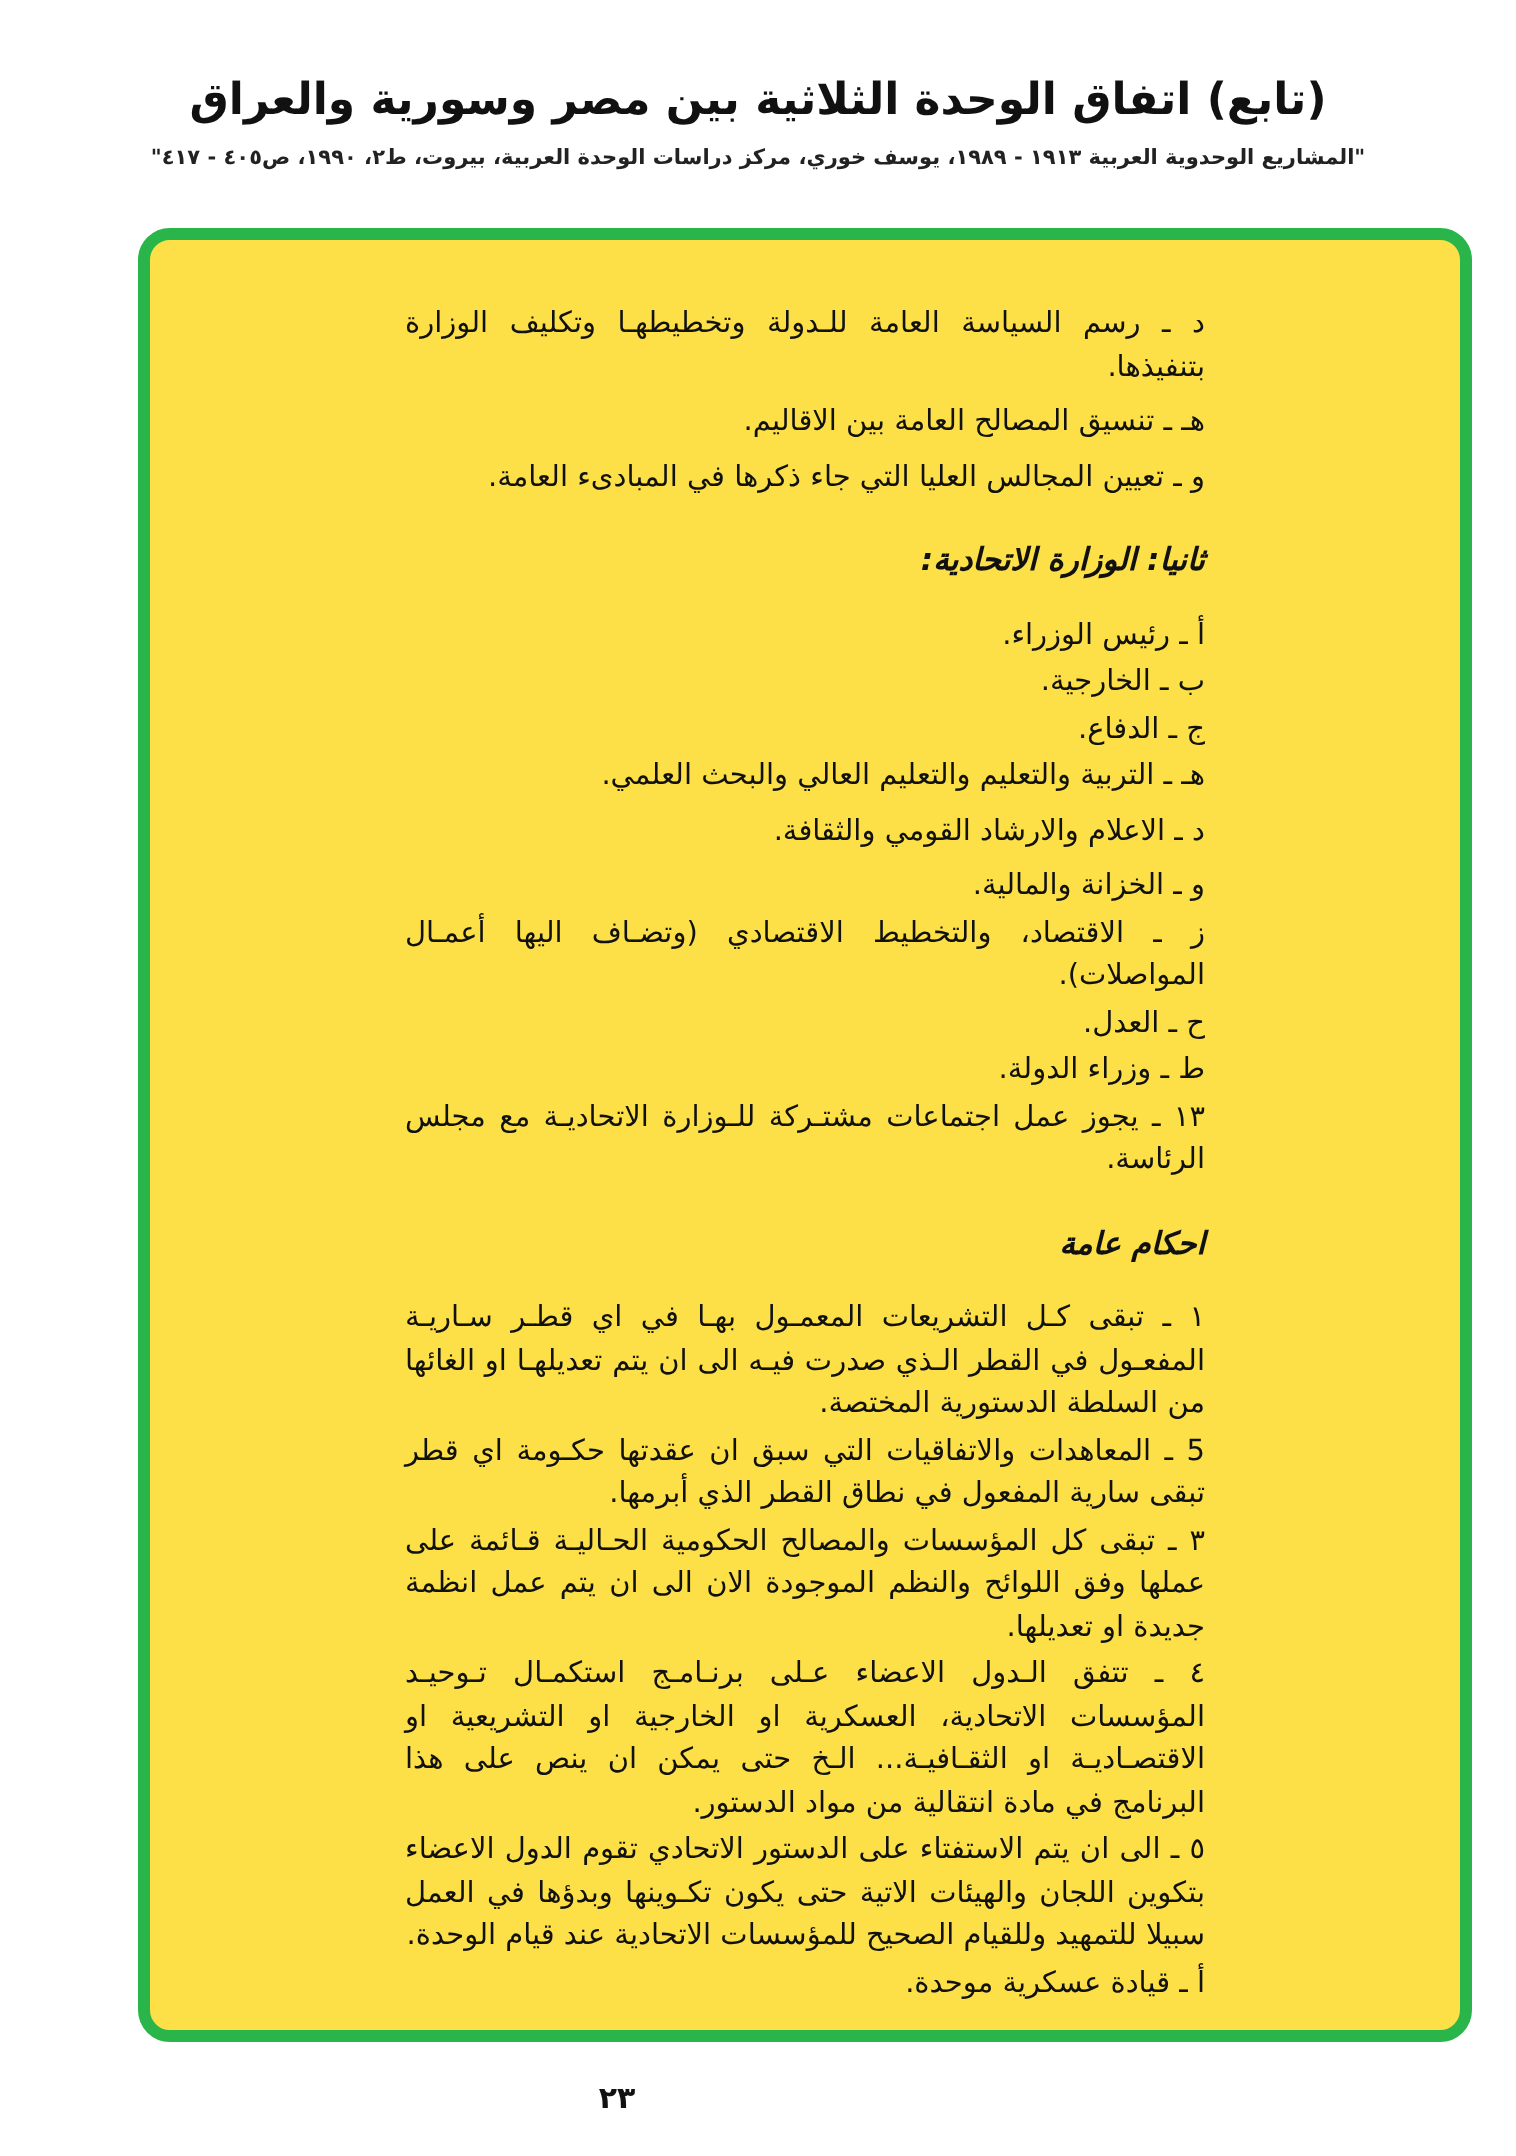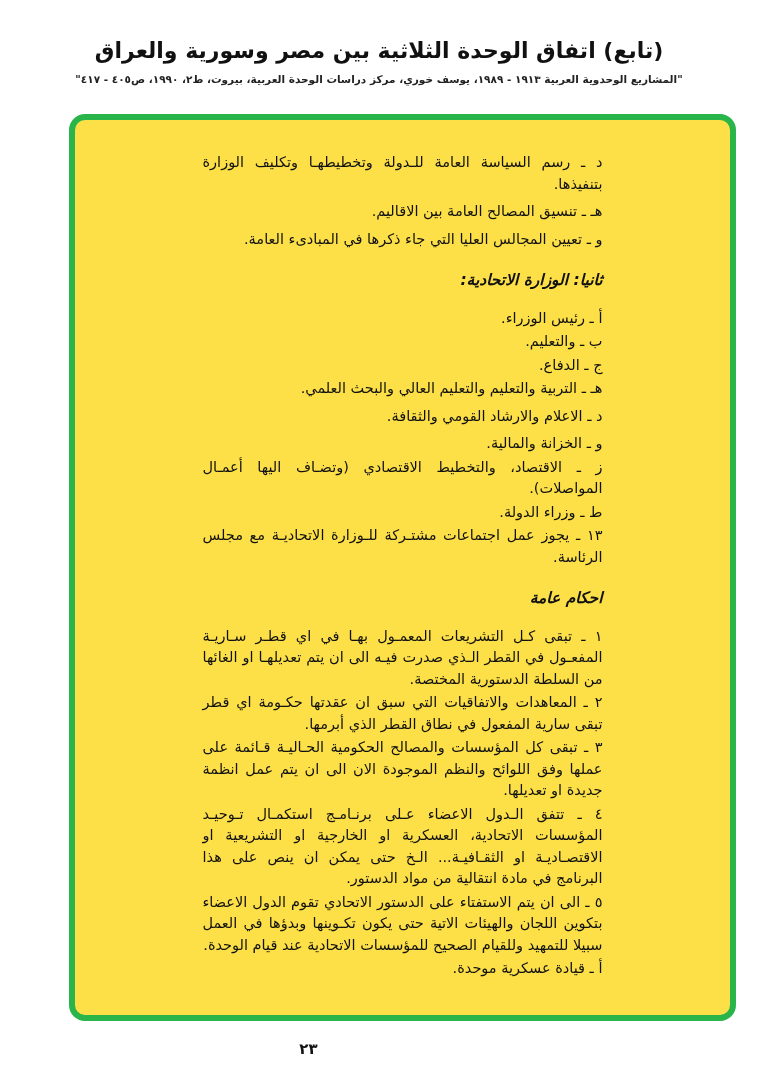--- a/index.html
+++ b/index.html
@@ -89,33 +89,34 @@
 <div class="green-frame">
   <div class="content">
 
     <p class="spaced">د ـ رسم السياسة العامة للـدولة وتخطيطهـا وتكليف الوزارة بتنفيذها.</p>
     <p class="spaced">هـ ـ تنسيق المصالح العامة بين الاقاليم.</p>
     <p class="spaced">و ـ تعيين المجالس العليا التي جاء ذكرها في المبادىء العامة.</p>
 
     <p class="section-heading">ثانيا: الوزارة الاتحادية:</p>
 
     <p>أ ـ رئيس الوزراء.</p>
-    <p>ب ـ والتعليم.</p>
+    <p>ب ـ الخارجية.</p>
     <p>ج ـ الدفاع.</p>
     <p class="spaced">هـ ـ التربية والتعليم والتعليم العالي والبحث العلمي.</p>
     <p class="spaced">د ـ الاعلام والارشاد القومي والثقافة.</p>
     <p>و ـ الخزانة والمالية.</p>
     <p>ز ـ الاقتصاد، والتخطيط الاقتصادي (وتضـاف اليها أعمـال المواصلات).</p>
+    <p>ح ـ العدل.</p>
     <p>ط ـ وزراء الدولة.</p>
     <p>١٣ ـ يجوز عمل اجتماعات مشتـركة للـوزارة الاتحاديـة مع مجلس الرئاسة.</p>
 
     <p class="section-heading">احكام عامة</p>
 
     <p>١ ـ تبقى كـل التشريعات المعمـول بهـا في اي قطـر سـاريـة المفعـول في القطر الـذي صدرت فيـه الى ان يتم تعديلهـا او الغائها من السلطة الدستورية المختصة.</p>
-    <p>٢ ـ المعاهدات والاتفاقيات التي سبق ان عقدتها حكـومة اي قطر تبقى سارية المفعول في نطاق القطر الذي أبرمها.</p>
+    <p>5 ـ المعاهدات والاتفاقيات التي سبق ان عقدتها حكـومة اي قطر تبقى سارية المفعول في نطاق القطر الذي أبرمها.</p>
     <p>٣ ـ تبقى كل المؤسسات والمصالح الحكومية الحـاليـة قـائمة على عملها وفق اللوائح والنظم الموجودة الان الى ان يتم عمل انظمة جديدة او تعديلها.</p>
     <p>٤ ـ تتفق الـدول الاعضاء عـلى برنـامـج استكمـال تـوحيـد المؤسسات الاتحادية، العسكرية او الخارجية او التشريعية او الاقتصـاديـة او الثقـافيـة... الـخ حتى يمكن ان ينص على هذا البرنامج في مادة انتقالية من مواد الدستور.</p>
     <p>٥ ـ الى ان يتم الاستفتاء على الدستور الاتحادي تقوم الدول الاعضاء بتكوين اللجان والهيئات الاتية حتى يكون تكـوينها وبدؤها في العمل سبيلا للتمهيد وللقيام الصحيح للمؤسسات الاتحادية عند قيام الوحدة.</p>
     <p>أ ـ قيادة عسكرية موحدة.</p>
 
   </div>
 </div>
 
 <div class="page-number">٢٣</div>
 

